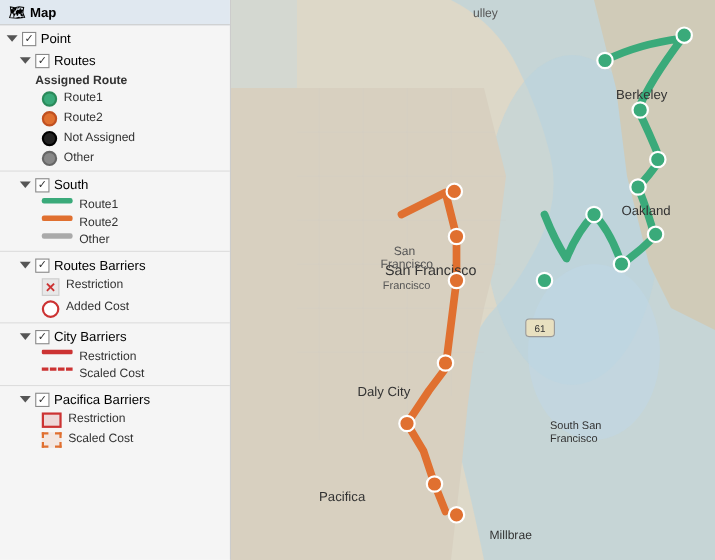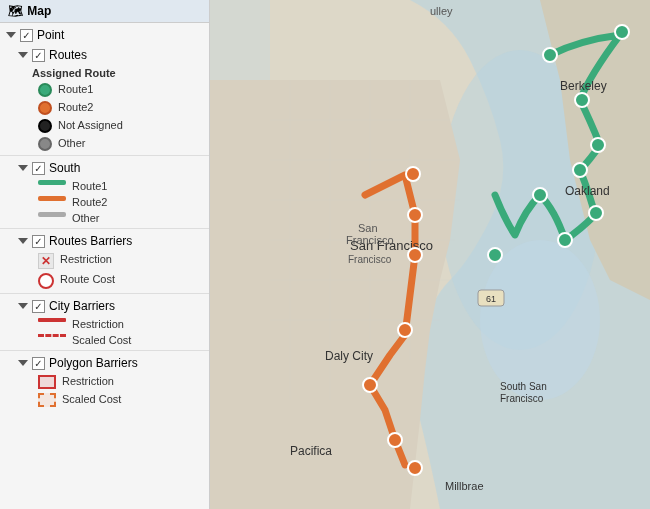--- a/index.html
+++ b/index.html
@@ -297,21 +297,21 @@
         <span class="triangle-down"></span>
         <span class="chk">✓</span>
         <span>Routes Barriers</span>
       </div>
       <div class="legend-item">
         <span class="restriction-x"></span>
         <span>Restriction</span>
       </div>
       <div class="legend-item">
         <span class="added-cost-circle"></span>
-        <span>Route Cost</span>
+        <span>Added Cost</span>
       </div>
     </div>
 
     <div class="divider"></div>
 
     <div>
       <div class="legend-sub-header">
         <span class="triangle-down"></span>
         <span class="chk">✓</span>
         <span>City Barriers</span>
@@ -325,21 +325,21 @@
         <span>Scaled Cost</span>
       </div>
     </div>
 
     <div class="divider"></div>
 
     <div>
       <div class="legend-sub-header">
         <span class="triangle-down"></span>
         <span class="chk">✓</span>
-        <span>Polygon Barriers</span>
+        <span>Pacifica Barriers</span>
       </div>
       <div class="legend-item">
         <span class="poly-restriction"></span>
         <span>Restriction</span>
       </div>
       <div class="legend-item">
         <span class="poly-scaled"></span>
         <span>Scaled Cost</span>
       </div>
     </div>

